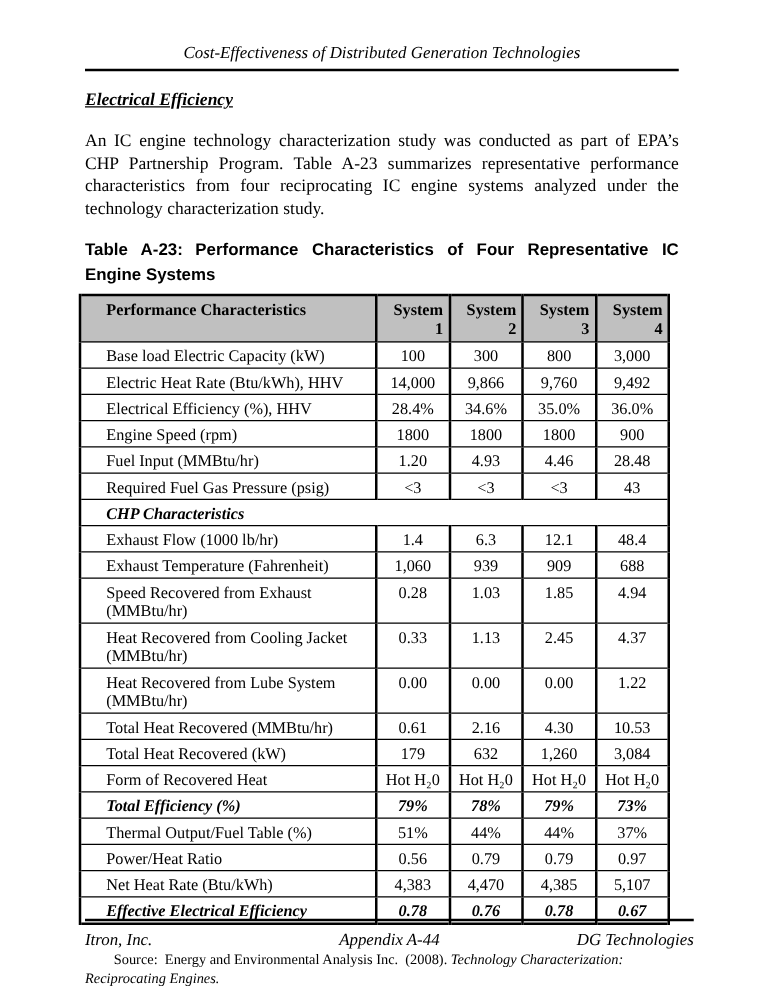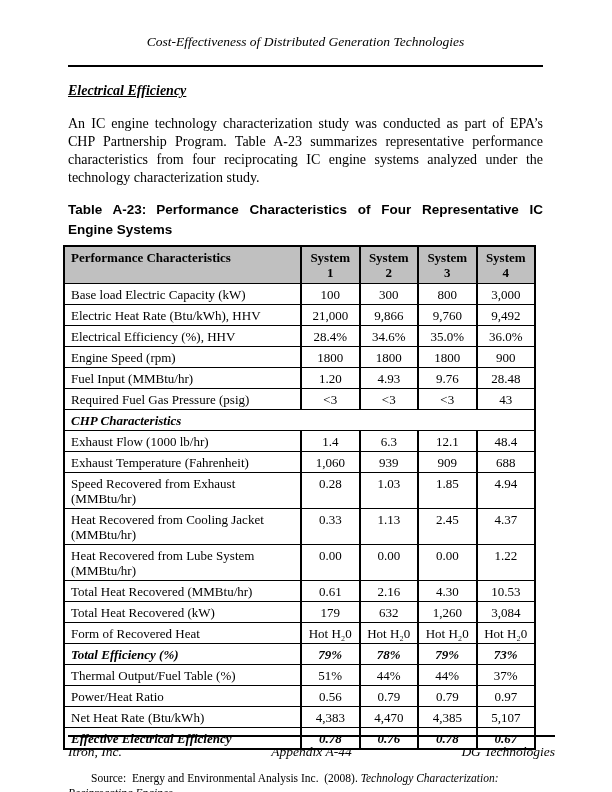--- a/index.html
+++ b/index.html
@@ -13,21 +13,21 @@
   }
   .page { position: relative; width: 612px; height: 792px; }
   .content { padding: 34px 69px 0 68px; }
 
   
   .running-header {
     text-align: center;
     font-style: italic;
     font-size: 13.5px;
     line-height: 16px;
-    padding-bottom: 15px;
+    padding-bottom: 5px;
     border-bottom: 2px solid #000;
   }
 
   
   .section-heading {
     margin-top: 15px;
     font-weight: bold;
     font-style: italic;
     text-decoration: underline;
     font-size: 14px;
@@ -68,24 +68,24 @@
     border-bottom: 1px solid #000;
     border-left: 2px solid #000;
     border-right: 2px solid #000;
     padding: 2.5px 4px;
     line-height: 15px;
     vertical-align: top;
   }
   table.perf th {
     background: #c0c0c0;
     font-weight: bold;
-    text-align: center;
+    text-align: right;
     padding: 3px 4px;
   }
-  table.perf th.label-col, table.perf td.label-cell { text-align: left; padding-left: 6px; }
+  table.perf th.label-col, table.perf td.label-cell { text-align: left; padding-left: 20px; }
   table.perf td.val { text-align: center; }
   table.perf tr.section-row td {
     font-weight: bold;
     font-style: italic;
   }
   table.perf tr.emphasis td {
     font-weight: bold;
     font-style: italic;
   }
 
@@ -152,21 +152,21 @@
       <tbody>
           <tr>
             <td class="label-cell">Base load Electric Capacity (kW)</td>
             <td class="val">100</td>
             <td class="val">300</td>
             <td class="val">800</td>
             <td class="val">3,000</td>
           </tr>
           <tr>
             <td class="label-cell">Electric Heat Rate (Btu/kWh), HHV</td>
-            <td class="val">21,000</td>
+            <td class="val">14,000</td>
             <td class="val">9,866</td>
             <td class="val">9,760</td>
             <td class="val">9,492</td>
           </tr>
           <tr>
             <td class="label-cell">Electrical Efficiency (%), HHV</td>
             <td class="val">28.4%</td>
             <td class="val">34.6%</td>
             <td class="val">35.0%</td>
             <td class="val">36.0%</td>
@@ -175,21 +175,21 @@
             <td class="label-cell">Engine Speed (rpm)</td>
             <td class="val">1800</td>
             <td class="val">1800</td>
             <td class="val">1800</td>
             <td class="val">900</td>
           </tr>
           <tr>
             <td class="label-cell">Fuel Input (MMBtu/hr)</td>
             <td class="val">1.20</td>
             <td class="val">4.93</td>
-            <td class="val">9.76</td>
+            <td class="val">4.46</td>
             <td class="val">28.48</td>
           </tr>
           <tr>
             <td class="label-cell">Required Fuel Gas Pressure (psig)</td>
             <td class="val">&lt;3</td>
             <td class="val">&lt;3</td>
             <td class="val">&lt;3</td>
             <td class="val">43</td>
           </tr>
           <tr class="section-row">

